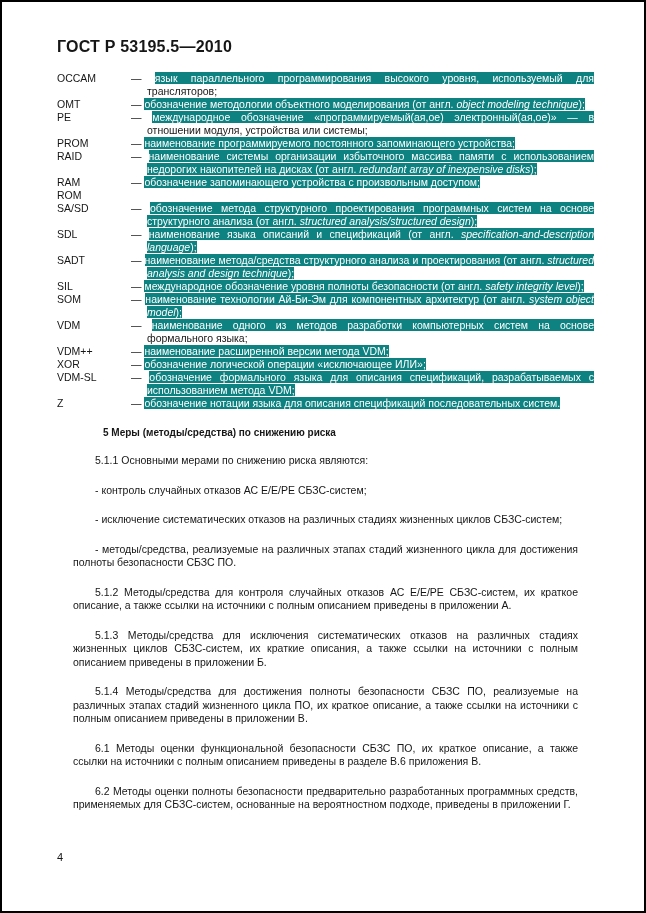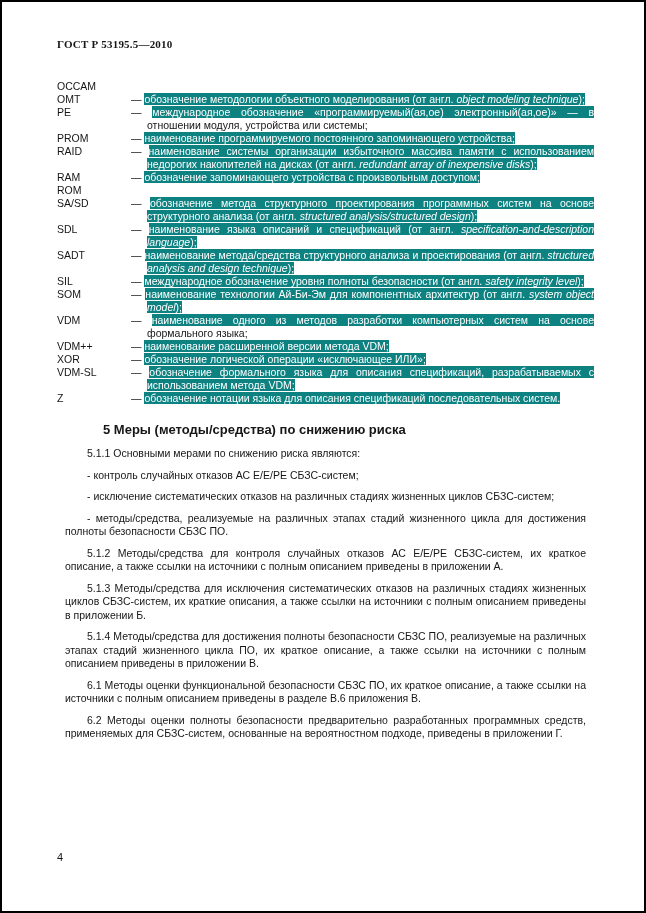--- a/index.html
+++ b/index.html
@@ -8,59 +8,59 @@
     width:646px;height:913px;
     box-sizing:border-box;
     background:#ffffff;
     border:2px solid #000000;
     font-family:"Liberation Sans","DejaVu Sans",sans-serif;
     color:#161616;
     overflow:hidden;
   }
   .content{padding:36px 50px 0 55px;}
   .doc-header{
-    font-size:11px;font-weight:bold;letter-spacing:0.2px;
-    margin-bottom:30px;
-    font-family:Liberation Serif, serif;
+    font-size:16px;font-weight:bold;letter-spacing:0.2px;
+    margin-bottom:16px;
   }
   .abbr-list{font-size:10.5px;line-height:13px;}
   .abbr-row{display:flex;}
   .abbr-term{width:74px;flex-shrink:0;}
   .abbr-def{
     flex:1;text-align:justify;
     padding-left:16px;text-indent:-16px;
   }
   .dash{white-space:pre;}
   .hl{background:var(--hl,#0e8181);color:var(--hl-text,#ffffff);}
   .it{font-style:italic;}
   .sec-heading{
-    font-size:13px;font-weight:bold;
+    font-size:10px;font-weight:bold;
     margin:17px 0 10px 30px;
     padding-left:16px;
   }
   .para{
     font-size:10.5px;line-height:13.5px;
     text-align:justify;text-indent:22px;
-    margin:8px;
+    margin:16px;
   }
   .page-number{
     position:absolute;left:55px;bottom:48px;
     font-size:11px;
   }
 </style>
 </head>
 <body>
 
 <div class="page">
   <div class="content">
     <div class="doc-header">ГОСТ Р 53195.5—2010</div>
 
     <div class="abbr-list">
         <div class="abbr-row">
           <span class="abbr-term">OCCAM</span>
+          <span class="abbr-def"><span class="dash">— </span><span class="hl">язык параллельного программирования высокого уровня, используемый для</span><span> трансляторов;</span></span>
         </div>
         <div class="abbr-row">
           <span class="abbr-term">OMT</span>
           <span class="abbr-def"><span class="dash">— </span><span class="hl">обозначение методологии объектного моделирования (от англ. </span><span class="hl it">object modeling technique</span><span class="hl">);</span></span>
         </div>
         <div class="abbr-row">
           <span class="abbr-term">PE</span>
           <span class="abbr-def"><span class="dash">— </span><span class="hl">международное обозначение «программируемый(ая,ое) электронный(ая,ое)» — в</span><span> отношении модуля, устройства или системы;</span></span>
         </div>
         <div class="abbr-row">

